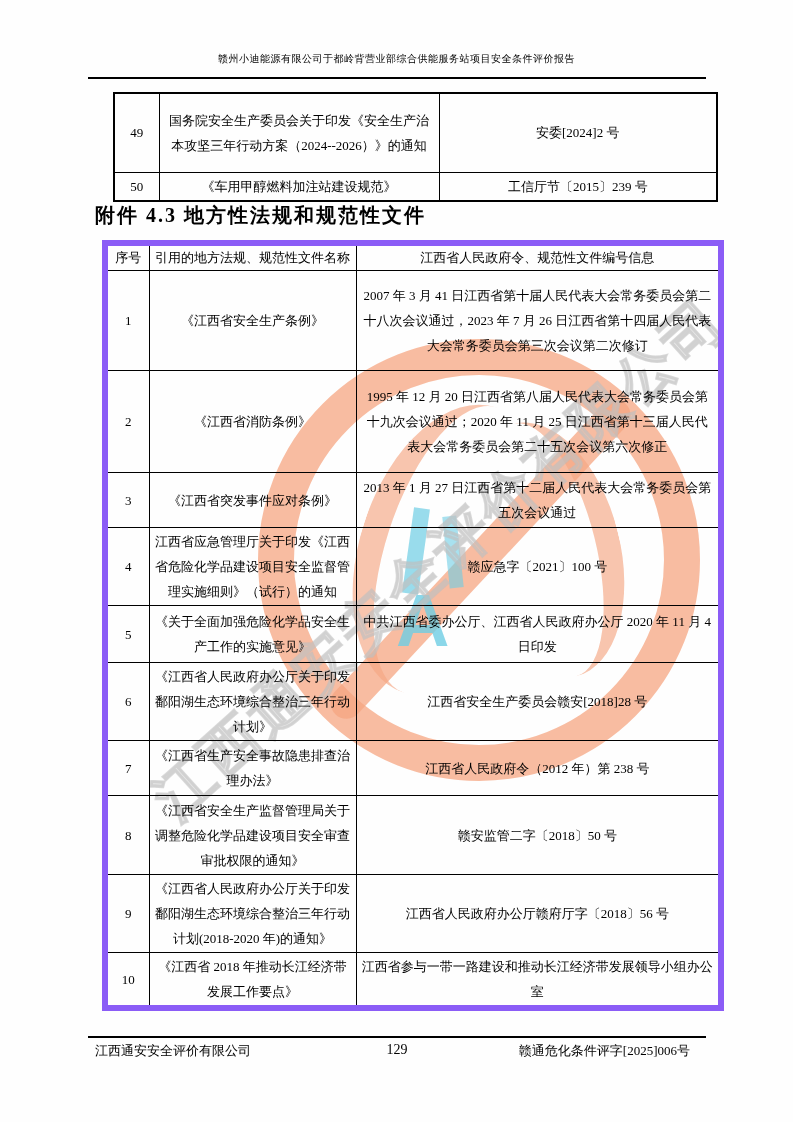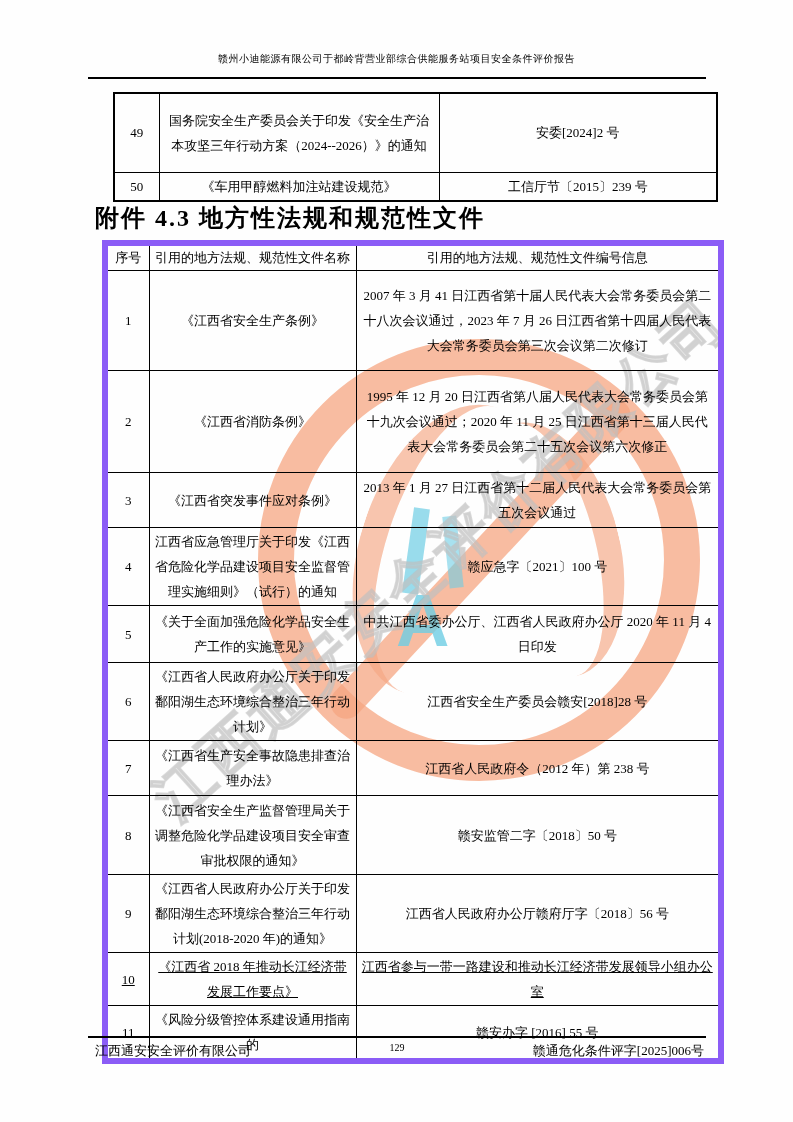--- a/index.html
+++ b/index.html
@@ -39,32 +39,32 @@
   .hdr-rule { position:absolute; top:77px; left:88px; width:618px; height:2px; background:#000; }
 
   table { border-collapse:collapse; table-layout:fixed; background:transparent; }
   td, th { border:1px solid #000; text-align:center; vertical-align:middle;
            font-size:13px; line-height:25px; padding:1px 5px; font-weight:normal;
            word-break:break-all; }
 
   .t1 { position:absolute; top:92px; left:113px; width:603px; border:2px solid #000;padding-left:34px; }
   .t1 col.c1 { width:45px; } .t1 col.c2 { width:280px; } .t1 col.c3 { width:278px; }
 
-  .sec-heading { position:absolute; top:202px; left:95px; font-size:24px; font-weight:bold;
+  .sec-heading { position:absolute; top:202px; left:95px; font-size:20px; font-weight:bold;
                  letter-spacing:2px; color:#000;font-family:Liberation Serif, serif; }
 
   .t2 { position:absolute; top:240px; left:102px; width:616px; border:6px solid #8b5cf6; }
   .t2 col.c1 { width:44px; } .t2 col.c2 { width:207px; } .t2 col.c3 { width:365px; }
   .t2 thead th { height:24px; line-height:22px; }
 
   .ftr-rule { position:absolute; top:1036px; left:88px; width:618px; height:2px; background:#000; }
   .ftr { position:absolute; top:1042px; left:88px; width:618px; font-size:13px; color:#000; }
   .ftr .f-company { position:absolute; left:7px; }
-  .ftr .f-page { position:absolute; left:0; width:100%; text-align:center; font-size:10px; }
-  .ftr .f-doc { position:absolute; right:2px; }
+  .ftr .f-page { position:absolute; left:0; width:100%; text-align:center; font-size:14px; }
+  .ftr .f-doc { position:absolute; right:16px; }
 </style>
 </head>
 <body>
 
 <div class="page">
 
   <div class="wm">
     <div class="wm-ring"></div>
     <div class="wm-arc1"></div>
     <div class="wm-arc2"></div>
@@ -105,21 +105,21 @@
     <table class="t2">
       <colgroup>
           <col class="c1">
           <col class="c2">
           <col class="c3">
         </colgroup>
       <thead>
         <tr>
           <th>序号</th>
           <th>引用的地方法规、规范性文件名称</th>
-          <th>引用的地方法规、规范性文件编号信息</th>
+          <th>江西省人民政府令、规范性文件编号信息</th>
         </tr>
       </thead>
       <tbody>
         <tr style="height:100px;">
           <td>1</td>
           <td>《江西省安全生产条例》</td>
           <td>2007 年 3 月 41 日江西省第十届人民代表大会常务委员会第二十八次会议通过，2023 年 7 月 26 日江西省第十四届人民代表大会常务委员会第三次会议第二次修订</td>
         </tr>
         <tr style="height:102px;">
           <td>2</td>
@@ -154,29 +154,24 @@
         <tr style="height:79px;">
           <td>8</td>
           <td>《江西省安全生产监督管理局关于调整危险化学品建设项目安全审查审批权限的通知》</td>
           <td>赣安监管二字〔2018〕50 号</td>
         </tr>
         <tr style="height:76px;">
           <td>9</td>
           <td>《江西省人民政府办公厅关于印发鄱阳湖生态环境综合整治三年行动计划(2018-2020 年)的通知》</td>
           <td>江西省人民政府办公厅赣府厅字〔2018〕56 号</td>
         </tr>
-        <tr style="height:43px;text-decoration:underline;">
+        <tr style="height:43px;">
           <td>10</td>
           <td>《江西省 2018 年推动长江经济带发展工作要点》</td>
           <td>江西省参与一带一路建设和推动长江经济带发展领导小组办公室</td>
-        </tr>
-        <tr style="height:28px;">
-          <td>11</td>
-          <td>《风险分级管控体系建设通用指南的</td>
-          <td>赣安办字 [2016] 55 号</td>
         </tr>
       </tbody>
     </table>
 
     <div class="ftr-rule"></div>
     <div class="ftr">
       <span class="f-page">129</span>
       <span class="f-company">江西通安安全评价有限公司</span>
       <span class="f-doc">赣通危化条件评字[2025]006号</span>
     </div>

